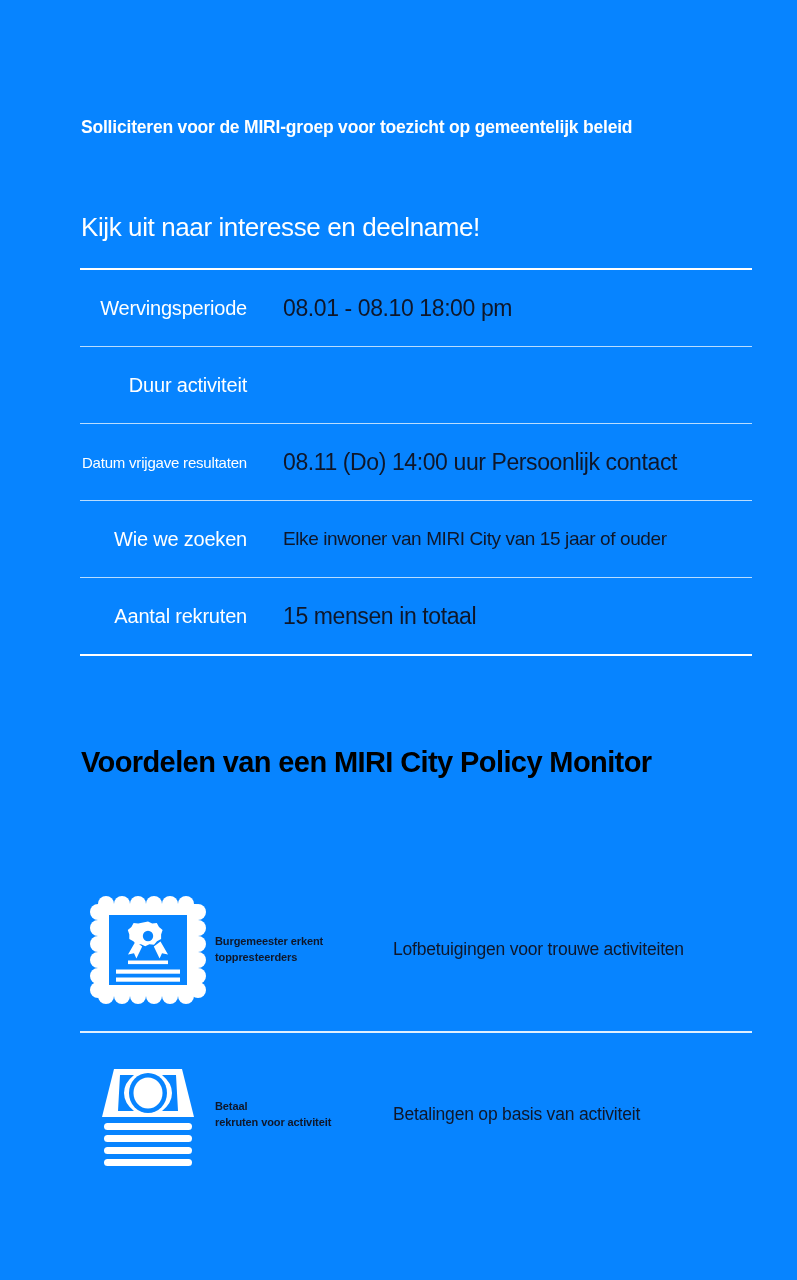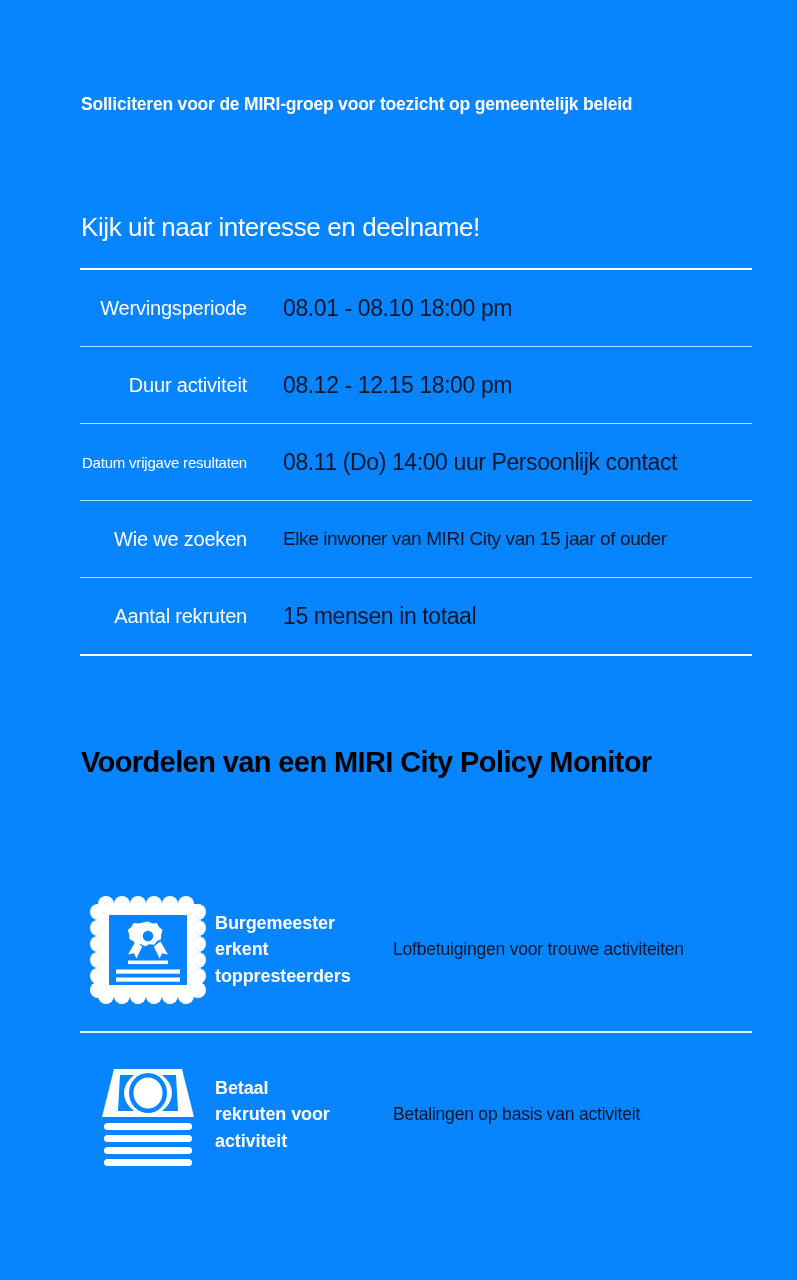--- a/index.html
+++ b/index.html
@@ -18,21 +18,21 @@
     width: 797px;
     height: 1280px;
     background: #0784FF;
     box-sizing: border-box;
   }
 
   
   .title {
     position: absolute;
     left: 81px;
-    top: 94px;
+    top: 117px;
     font-size: 17.5px;
     font-weight: 700;
     color: #ffffff;
     letter-spacing: -0.2px;
     white-space: nowrap;
   }
   .subtitle {
     position: absolute;
     left: 81px;
     top: 212px;
@@ -120,22 +120,22 @@
     display: flex;
     align-items: center;
     justify-content: center;
   }
   .benefit-icon svg {
     display: block;
   }
   .benefit-name {
     flex: 0 0 178px;
     width: 178px;
-    color: #ffffff;
-    font-size: 18px;
+    color: #0f172a;
+    font-size: 11px;
     font-weight: 700;
     line-height: 1.45;
     letter-spacing: -0.1px;
   }
   .benefit-desc {
     flex: 1 1 auto;
     color: #0f172a;
     font-size: 17.5px;
     font-weight: 400;
     letter-spacing: -0.2px;
@@ -161,21 +161,20 @@
 
     <div class="info-row">
       <div class="info-label">Wervingsperiode</div>
       <div class="info-value">08.01 - 08.10 18:00 pm</div>
     </div>
 
     <div class="rule-light"></div>
 
     <div class="info-row">
       <div class="info-label">Duur activiteit</div>
-      <div class="info-value">08.12 - 12.15 18:00 pm</div>
     </div>
 
     <div class="rule-light"></div>
 
     <div class="info-row">
       <div class="info-label small">Datum vrijgave resultaten</div>
       <div class="info-value">08.11 (Do) 14:00 uur Persoonlijk contact</div>
     </div>
 
     <div class="rule-light"></div>

